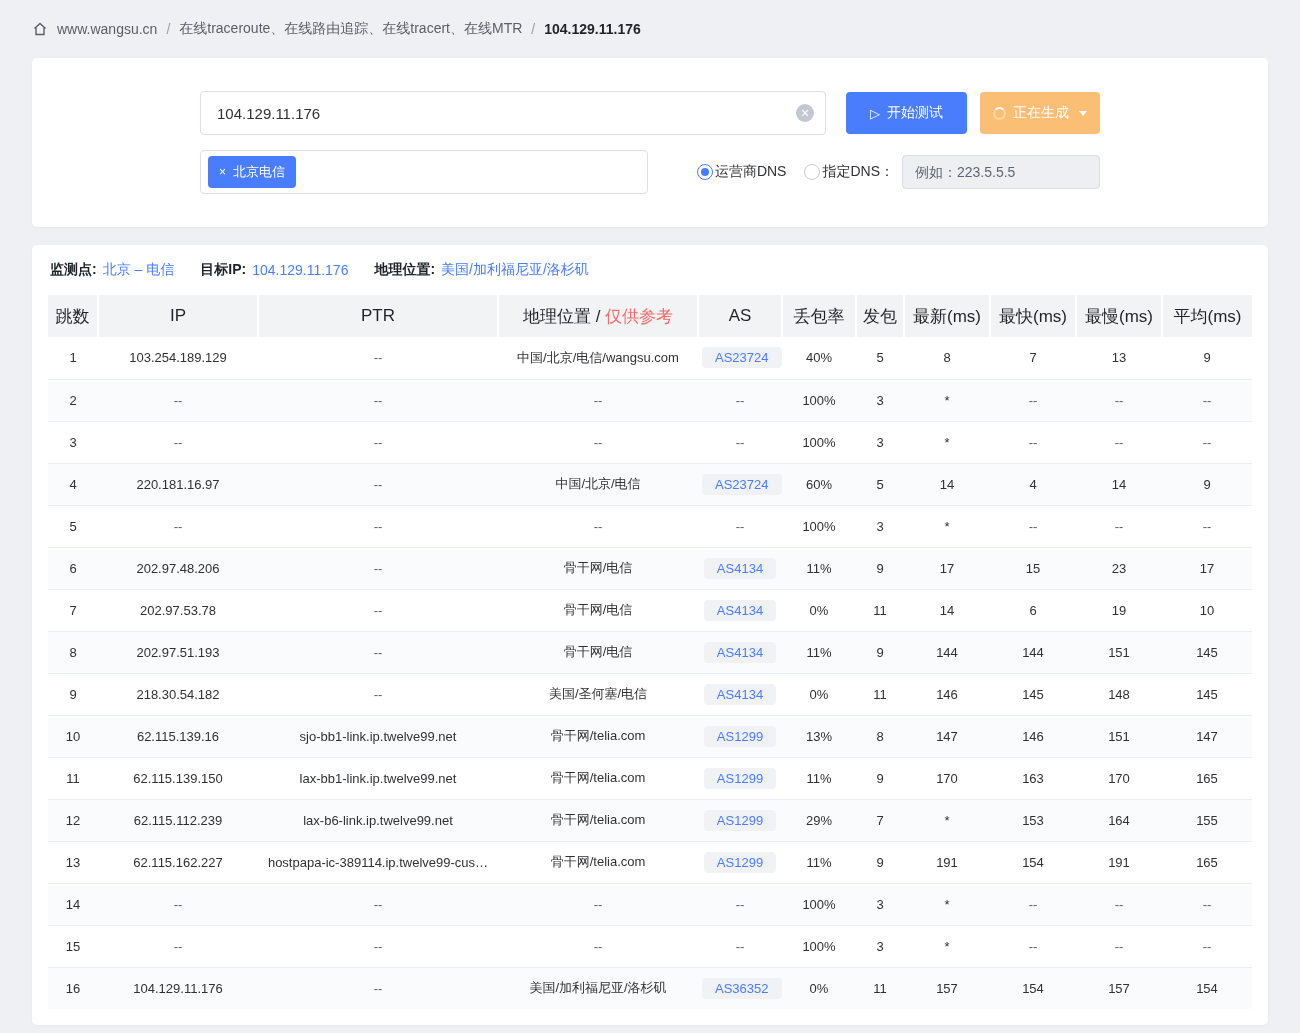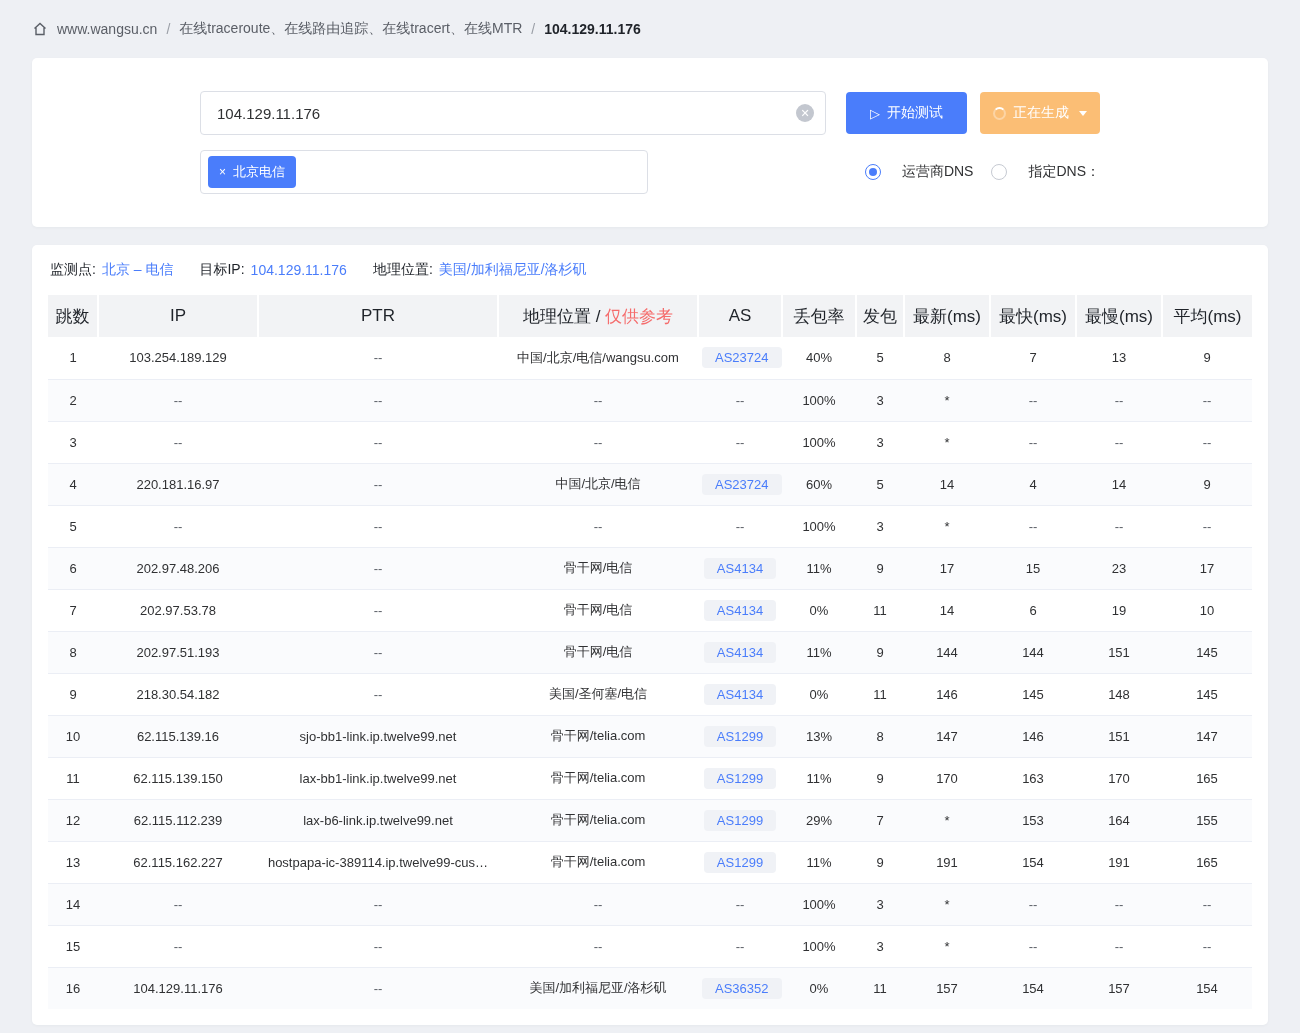--- a/index.html
+++ b/index.html
@@ -71,42 +71,42 @@
     width:448px;height:44px;border:1px solid var(--border);border-radius:4px;
     display:flex;align-items:center;padding:0 7px;cursor:text;
   }
   .tag{
     background:var(--primary);color:#fff;font-size:13px;border-radius:4px;
     padding:7px 11px;display:inline-flex;align-items:center;gap:7px;cursor:pointer;
   }
   .tag-close{font-size:12px;line-height:1;cursor:pointer;}
 
   .dns-group{display:flex;align-items:center;font-size:14px;color:var(--text);}
-  .radio-opt{display:flex;align-items:center;gap:21px;cursor:pointer;}
+  .radio-opt{display:flex;align-items:center;gap:2px;cursor:pointer;}
   .radio-opt + .radio-opt{margin-left:18px;}
   .radio-dot{
     width:16px;height:16px;border-radius:50%;border:1px solid #c6cad2;background:#fff;
     position:relative;flex:none;
   }
   .radio-dot.checked{border-color:var(--primary);}
   .radio-dot.checked::after{
     content:"";position:absolute;left:50%;top:50%;transform:translate(-50%,-50%);
     width:8px;height:8px;border-radius:50%;background:var(--primary);
   }
   .dns-input{
     width:198px;height:34px;margin-left:8px;background:#edeff3;
     border:1px solid #dadde3;border-radius:4px;padding:0 12px;font-size:14px;
     color:var(--text);outline:none;font-family:inherit;
   }
   .dns-input::placeholder{color:#5f6673;opacity:1;}
 
   
   .result-card{margin-top:18px;padding:14px 16px 16px;}
   .result-info{display:flex;align-items:center;font-size:14px;padding:2px 2px 16px;}
-  .result-info .lbl{font-weight:normal;color:#1f2329;margin-right:6px;}
+  .result-info .lbl{font-weight:bold;color:#1f2329;margin-right:6px;}
   .result-info .val{color:var(--primary);cursor:pointer;}
   .result-info .grp{display:flex;align-items:center;margin-right:26px;}
 
   table{width:100%;border-collapse:collapse;table-layout:fixed;}
   thead th{
     background:#f2f3f5;height:42px;font-size:17px;font-weight:normal;color:#1f2329;
     text-align:center;border-left:2px solid #fff;
   }
   thead th:first-child{border-left:none;}
   .hdr-note{color:var(--danger);}
@@ -167,20 +167,21 @@
         </div>
         <div class="dns-group">
           <label class="radio-opt">
             <span class="radio-dot checked"></span>
             <span>运营商DNS</span>
           </label>
           <label class="radio-opt">
             <span class="radio-dot"></span>
             <span>指定DNS：</span>
           </label>
+          <input class="dns-input" type="text" placeholder="例如：223.5.5.5" style="">
         </div>
       </div>
     </div>
   </div>
 
   <div class="card result-card">
     <div class="result-info">
       <span class="grp">
         <span class="lbl">监测点:</span>
         <a class="val">北京 – 电信</a>

